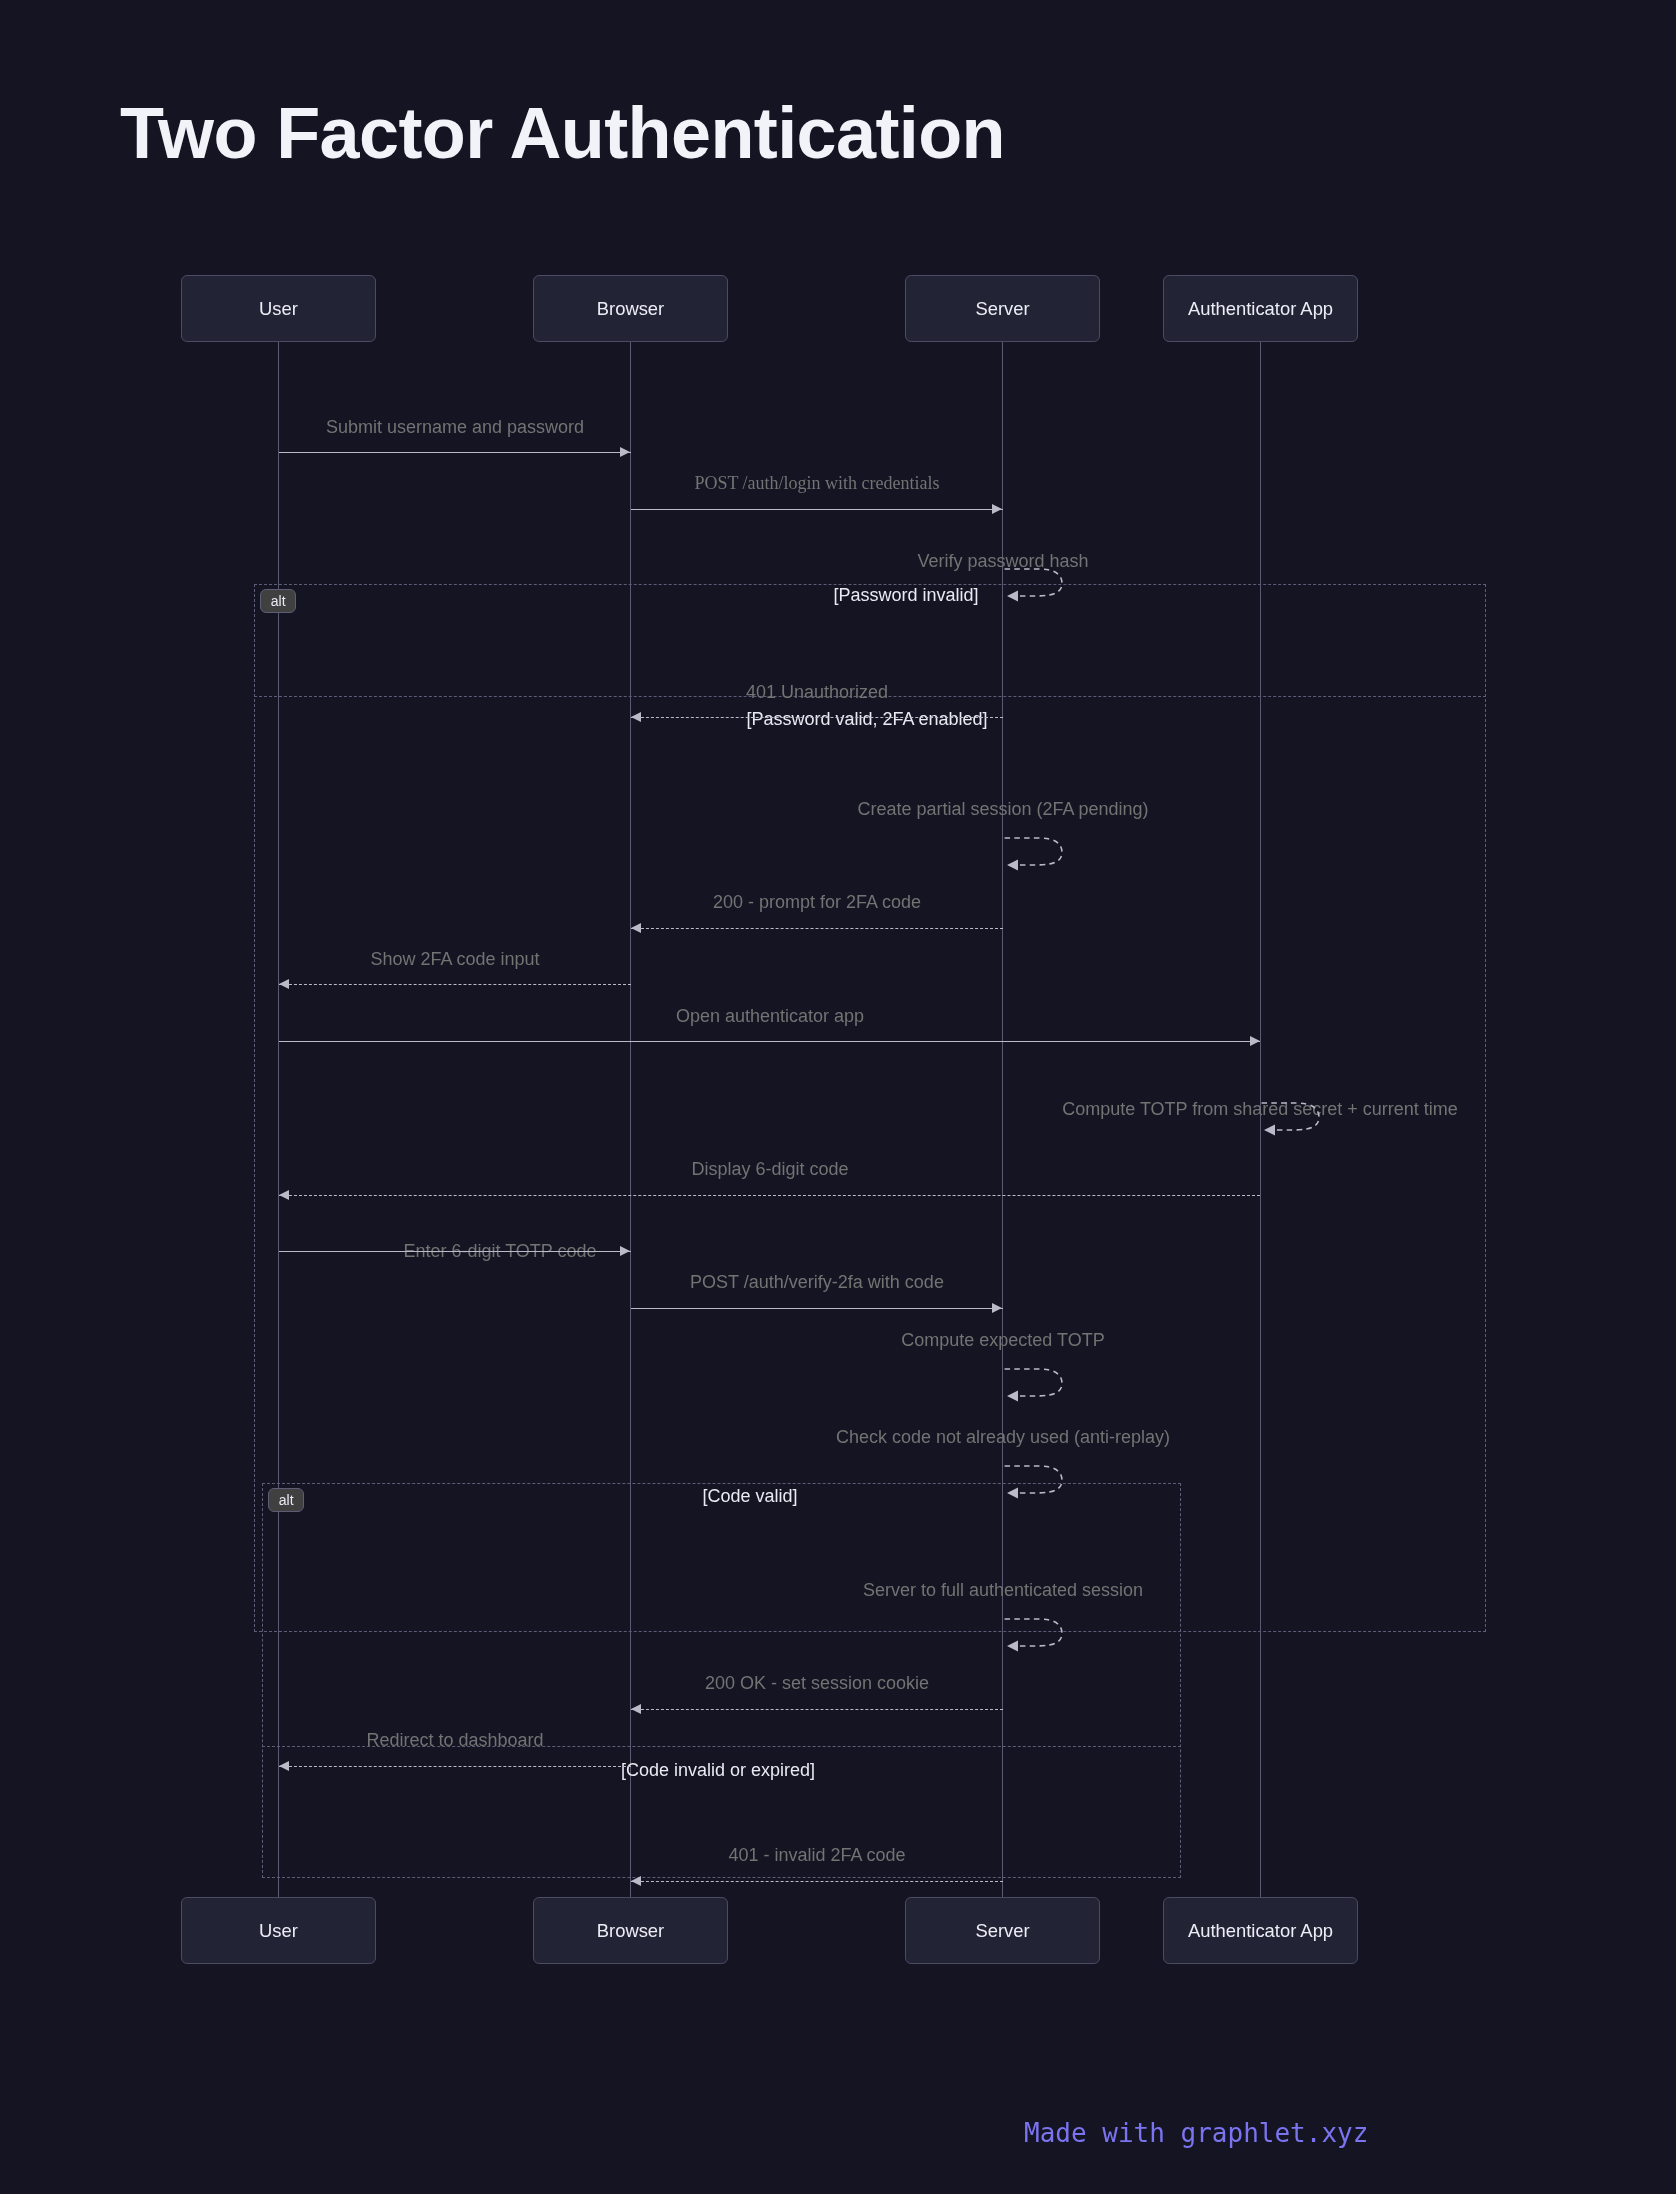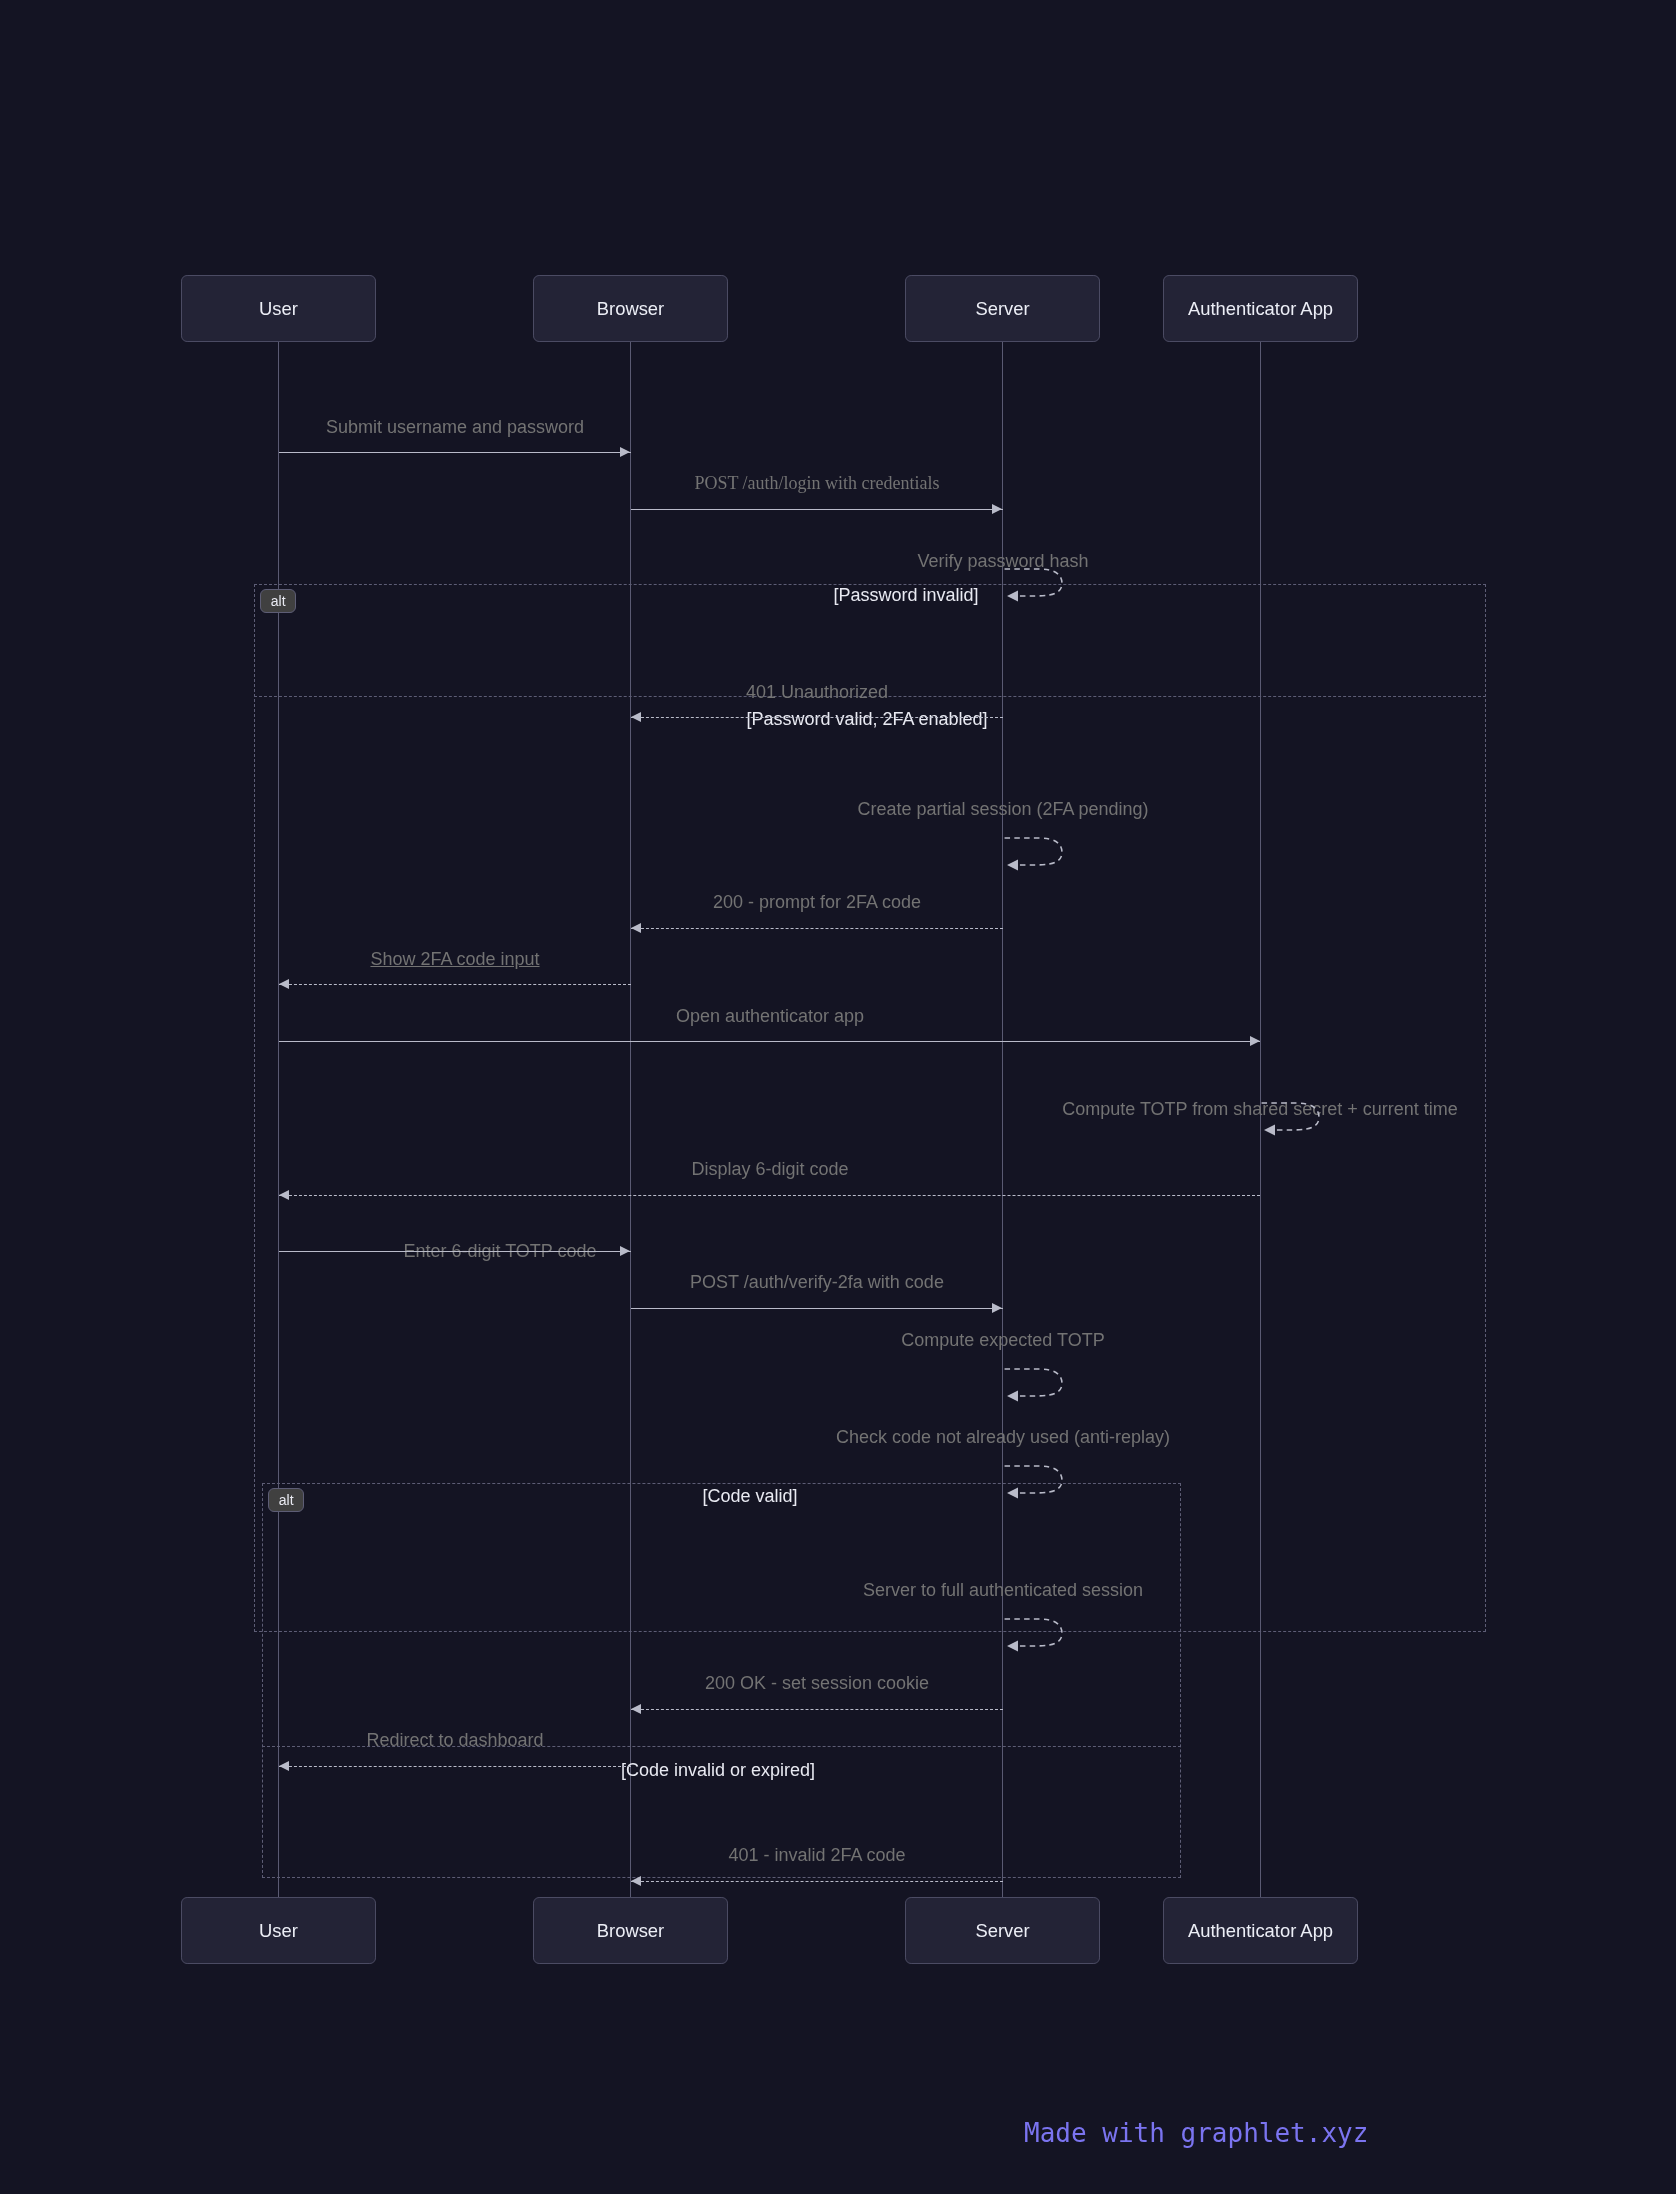--- a/index.html
+++ b/index.html
@@ -118,20 +118,21 @@
     color: #7b74f0;
     font-family: "DejaVu Sans Mono", monospace;
     font-size: 26px;
     white-space: nowrap;
   }
 </style>
 </head>
 <body>
 
 <div id="stage">
+  <div class="title">Two Factor Authentication</div>
   <div class="footer" style="left:1024px; top:2118px;">Made with graphlet.xyz</div>
 <div class="lifeline" style="left: 278px; top: 342px; height: 1555px;"></div>
     <div class="lifeline" style="left: 630px; top: 342px; height: 1555px;"></div>
     <div class="lifeline" style="left: 1002px; top: 342px; height: 1555px;"></div>
     <div class="lifeline" style="left: 1260px; top: 342px; height: 1555px;"></div>
     <div class="pbox" style="width: 195px; height: 67px; left: 181px; top: 275px;">
       <span>User</span>
     </div>
     <div class="pbox" style="width: 195px; height: 67px; left: 533px; top: 275px;">
       <span>Browser</span>
@@ -179,21 +180,21 @@
     <div class="arrow-line dashed" style="left: 631px; top: 717px; width: 372px;"></div>
     <div class="arrow-head left" style="left: 631px; top: 712px;"></div>
     <div class="msg-label" style="left: 1003px; top: 799px;">Create partial session (2FA pending)</div>
     <div class="selfloop" style="left: 1003px; top: 827px; width: 74px; height: 44px;"><svg width="74" height="44" viewBox="0 0 120 72">
         <path d="M2 18 L58 18 Q96 18 96 42 Q96 62 58 62 L24 62" fill="none" stroke="#b9bbc9" stroke-width="2.5" stroke-dasharray="9 7"></path>
         <polygon points="24,53 24,71 6,62" fill="#b9bbc9"></polygon>
       </svg></div>
     <div class="msg-label" style="left: 817px; top: 892px;">200 - prompt for 2FA code</div>
     <div class="arrow-line dashed" style="left: 631px; top: 928px; width: 372px;"></div>
     <div class="arrow-head left" style="left: 631px; top: 923px;"></div>
-    <div class="msg-label" style="left: 455px; top: 949px; text-decoration: underline;">Show 2FA code input</div>
+    <div class="msg-label" style="left: 455px; top: 949px;">Show 2FA code input</div>
     <div class="arrow-line dashed" style="left: 279px; top: 984px; width: 352px;"></div>
     <div class="arrow-head left" style="left: 279px; top: 979px;"></div>
     <div class="msg-label" style="left: 770px; top: 1006px;">Open authenticator app</div>
     <div class="arrow-line" style="left: 279px; top: 1041px; width: 981px;"></div>
     <div class="arrow-head right" style="left: 1250px; top: 1036px;"></div>
     <div class="msg-label" style="left: 1260px; top: 1063px; margin-top: 36px;">Compute TOTP from shared secret + current time</div>
     <div class="selfloop" style="left: 1260px; top: 1092px; width: 74px; height: 44px;"><svg width="74" height="44" viewBox="0 0 120 72">
         <path d="M2 18 L58 18 Q96 18 96 42 Q96 62 58 62 L24 62" fill="none" stroke="#b9bbc9" stroke-width="2.5" stroke-dasharray="9 7"></path>
         <polygon points="24,53 24,71 6,62" fill="#b9bbc9"></polygon>
       </svg></div>

